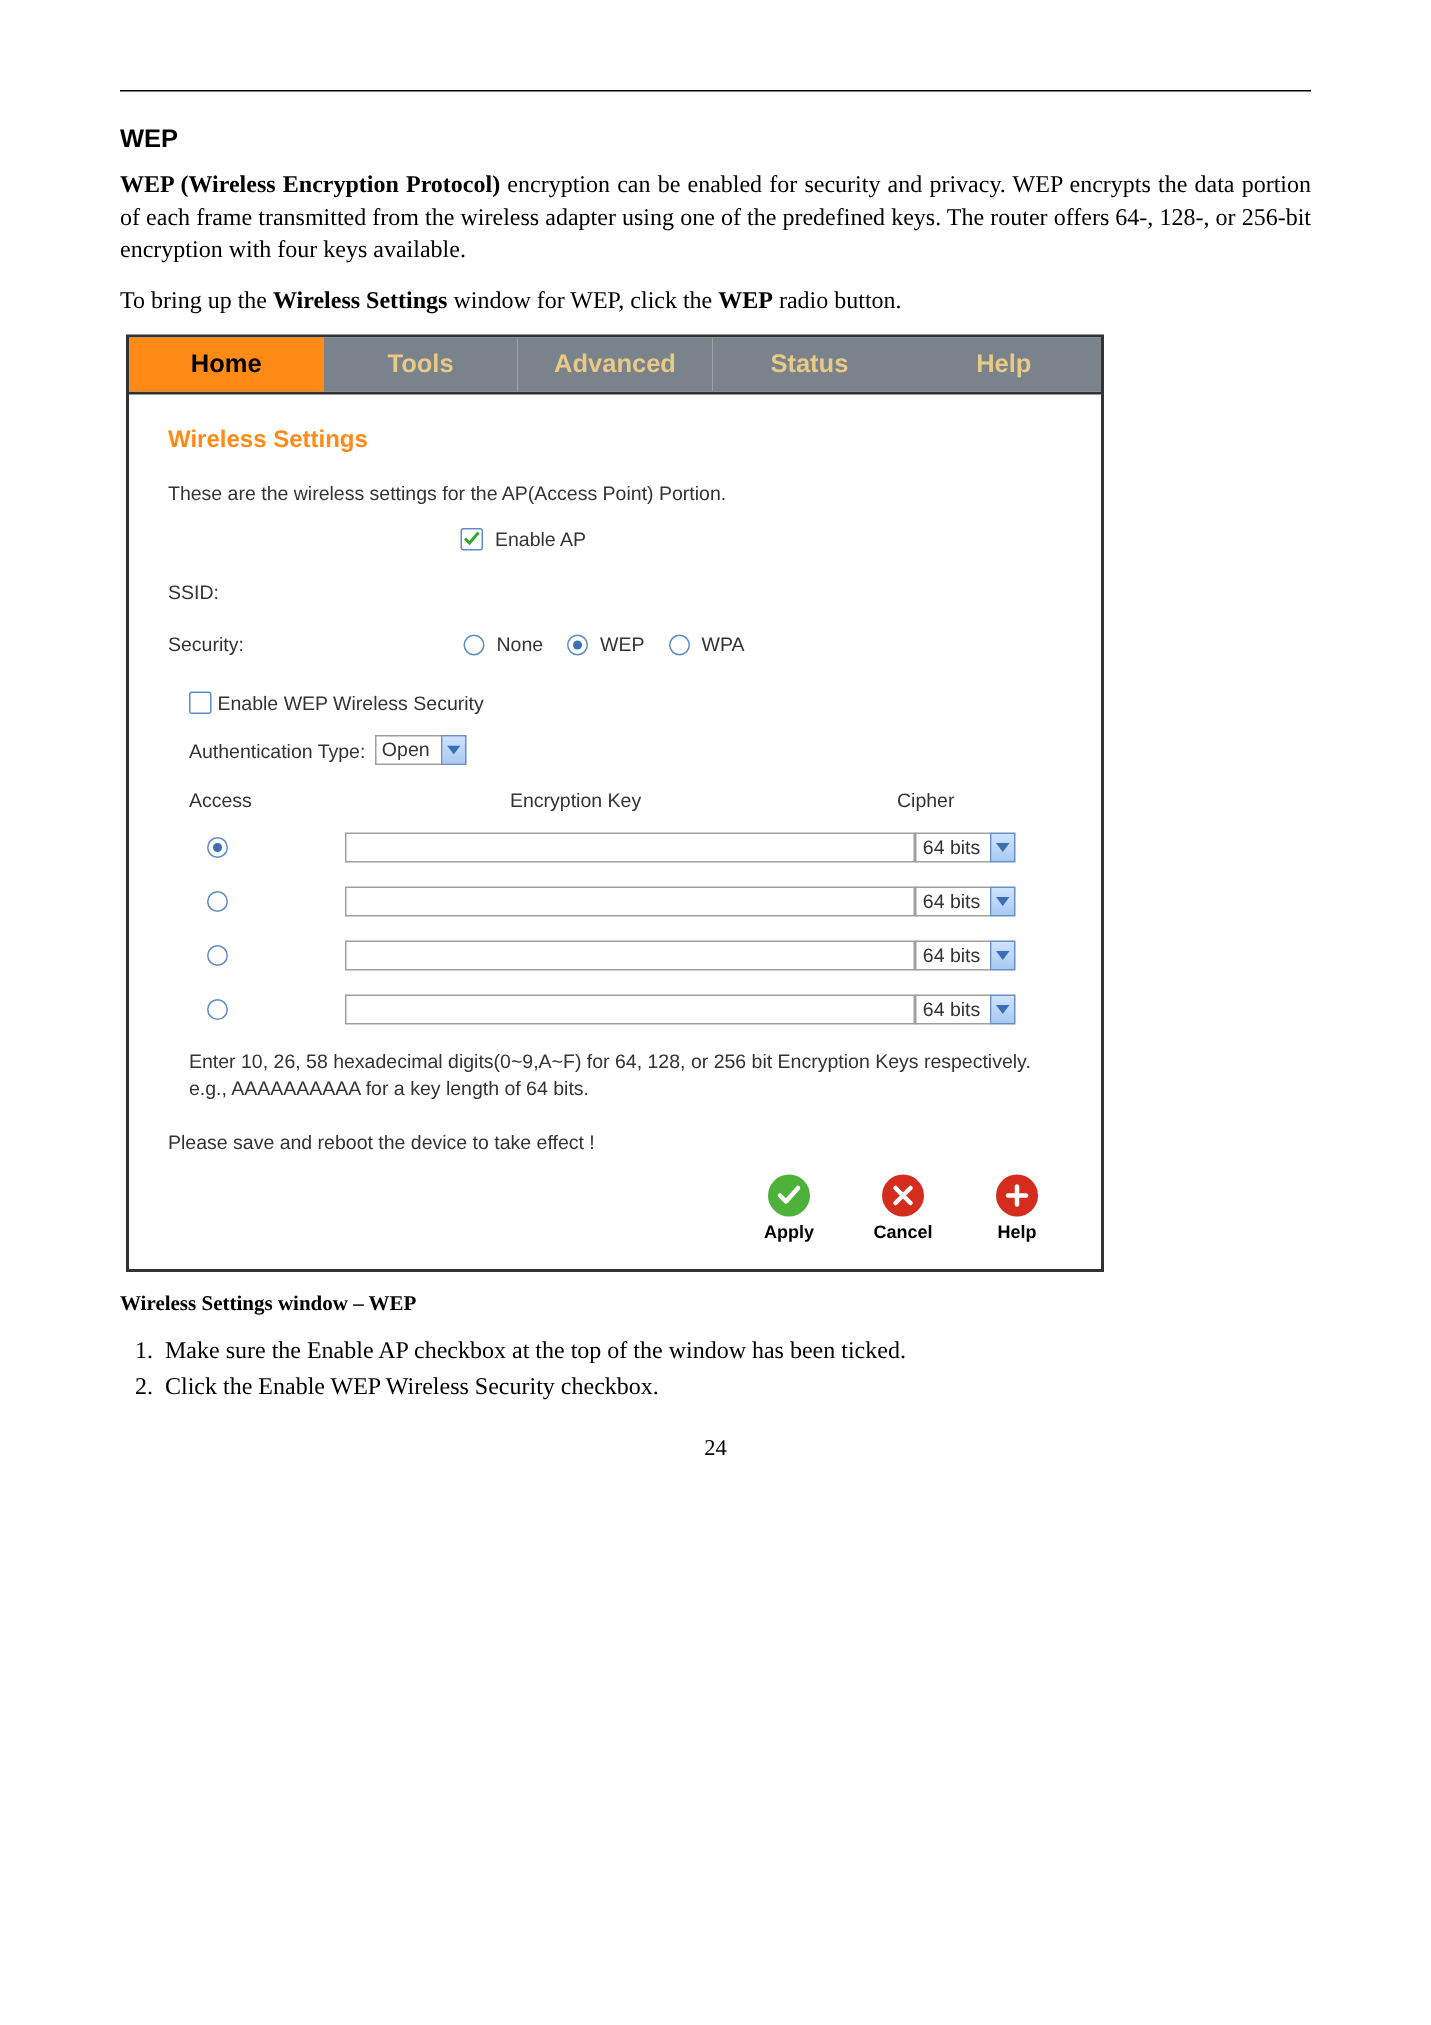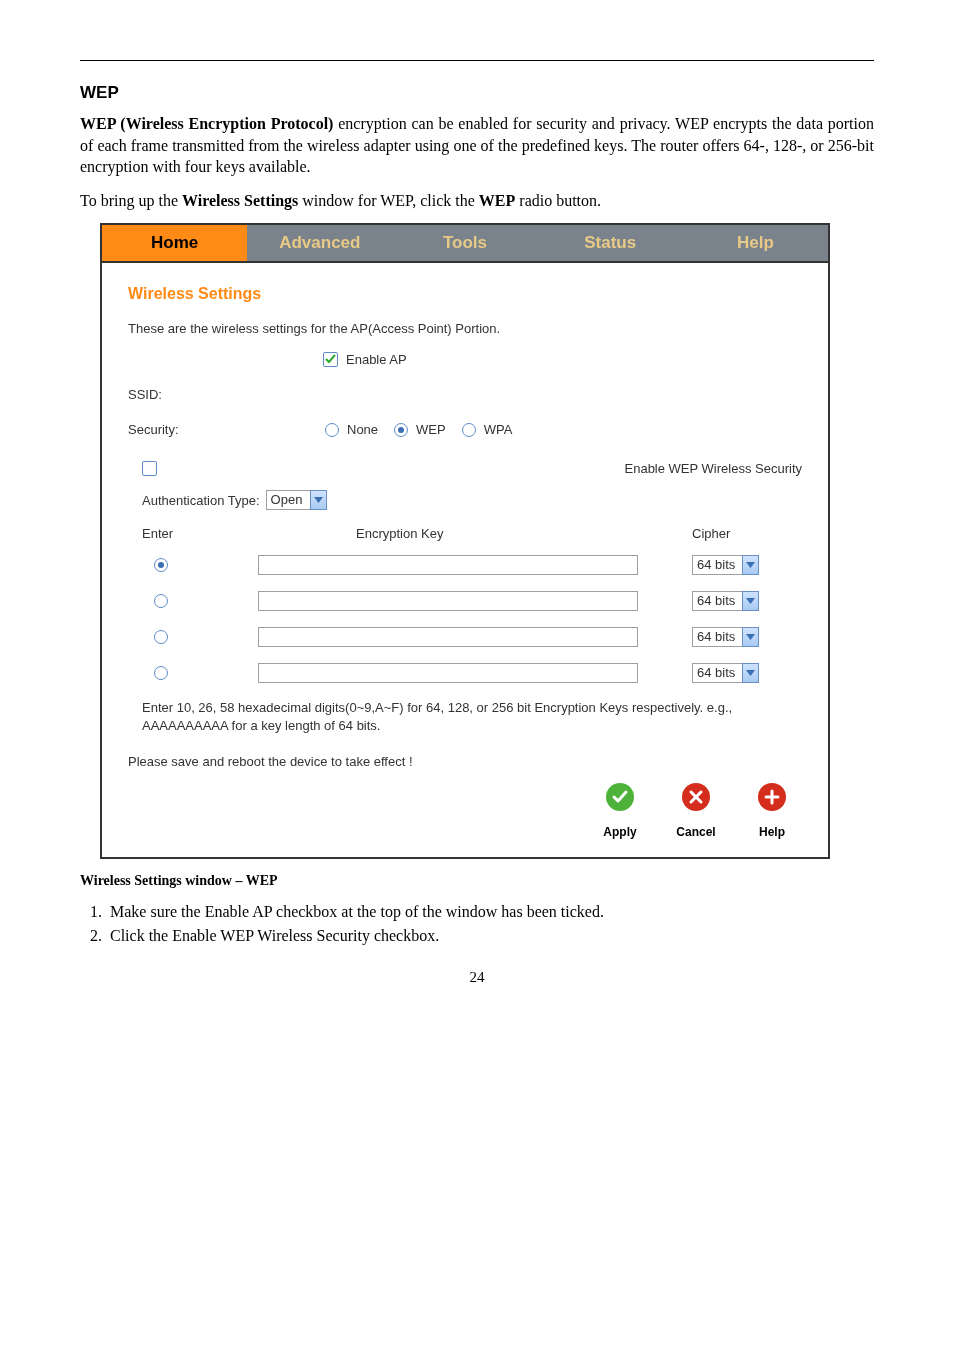--- a/index.html
+++ b/index.html
@@ -33,22 +33,22 @@
   .body-p {
     font-size: 16px;
     line-height: 1.35;
     text-align: justify;
     margin: 0 0 12px 0;
   }
   .b { font-weight: bold; }
 
   
   .shot {
-    margin: 6px 0 12px 20px;
-    width: 730px;
+    margin: 6px 0 12px 4px;
+    width: 652px;
     border: 2px solid #333;
     font-family: Tahoma, Arial, sans-serif;
     font-size: 13px;
     color: #333;
     box-sizing: border-box;
   }
   .tabbar {
     display: flex;
     height: 36px;
   }
@@ -157,21 +157,21 @@
     align-items: center;
     justify-content: center;
     box-sizing: border-box;
   }
   .selbox .selbtn svg { display: block; }
 
   .sec-opts { display: flex; align-items: center; gap: 6px; }
   .sec-opts .optlbl { margin-right: 8px; }
 
   .indent-block { padding-left: 14px; margin-top: 6px; }
-  .wep-enable { display: flex; align-items: center; margin-bottom: 14px; justify-content: space-between; }
+  .wep-enable { display: flex; align-items: center; margin-bottom: 14px; }
   .auth-row { display: flex; align-items: center; gap: 6px; margin-bottom: 16px; }
 
   .key-head {
     display: flex;
     font-size: 13px;
     color: #333;
     margin-bottom: 14px;
   }
   .key-head .kh-sel { width: 106px; }
   .key-head .kh-enc { flex: 1; text-align: left; padding-left: 108px; }
@@ -195,21 +195,21 @@
     display: flex;
     justify-content: flex-end;
     gap: 20px;
     padding-right: 2px;
   }
   .btncol {
     width: 56px;
     display: flex;
     flex-direction: column;
     align-items: center;
-    gap: 14px;
+    gap: 3px;
   }
   .iconbtn {
     width: 28px; height: 28px;
     border-radius: 50%;
     display: flex;
     align-items: center;
     justify-content: center;
     box-sizing: border-box;
   }
   .ib-apply { background: #4db23a; }
@@ -256,22 +256,22 @@
   </p>
 
   <p class="body-p">
     <span>To bring up the </span><span class="b">Wireless Settings</span><span> window for WEP, click the </span><span class="b">WEP</span><span> radio button.</span>
   </p>
 
   <div class="shot">
 
     <div class="tabbar">
       <div class="tab tab-active">Home</div>
+      <div class="tab tab-inactive">Tools</div>
       <div class="tab tab-inactive">Advanced</div>
-      <div class="tab tab-inactive">Tools</div>
       <div class="tab tab-inactive">Status</div>
       <div class="tab tab-inactive">Help</div>
     </div>
 
     <div class="panel">
       <div class="panel-title">Wireless Settings</div>
 
       <div class="panel-row" style="margin-bottom:16px;">
         <span>These are the wireless settings for the AP(Access Point) Portion.</span>
       </div>
@@ -319,21 +319,21 @@
             <span class="selval" style="min-width:44px;">Open</span>
             <span class="selbtn">
               <svg width="9" height="6">
                   <polygon points="0,0 9,0 4.5,6" fill="#3b6fb4"></polygon>
                 </svg>
             </span>
           </span>
         </div>
 
         <div class="key-head">
-          <div class="kh-sel">Enter</div>
+          <div class="kh-sel">Access</div>
           <div class="kh-enc">Encryption Key</div>
           <div class="kh-ciph">Cipher</div>
         </div>
 
         <div class="key-row">
           <div class="kr-sel">
               <span class="rdo on"></span>
             </div>
           <div class="kr-enc">
               <div class="txt"></div>

